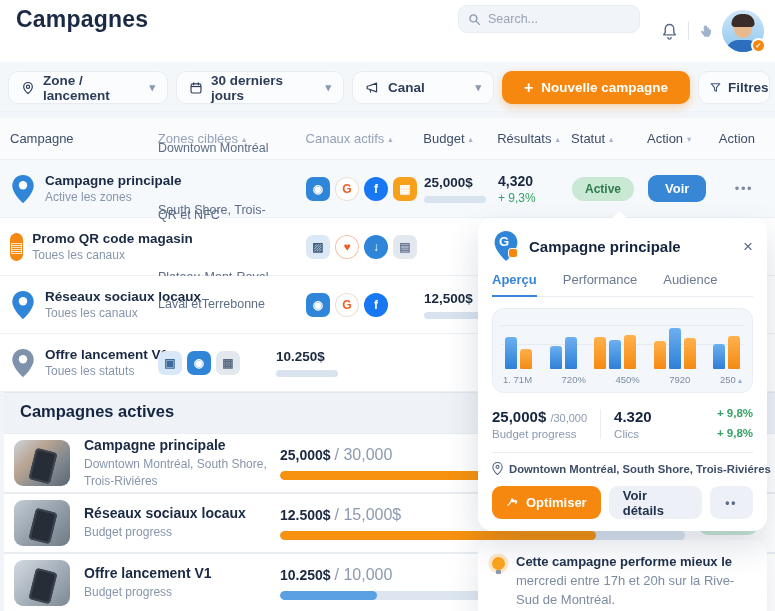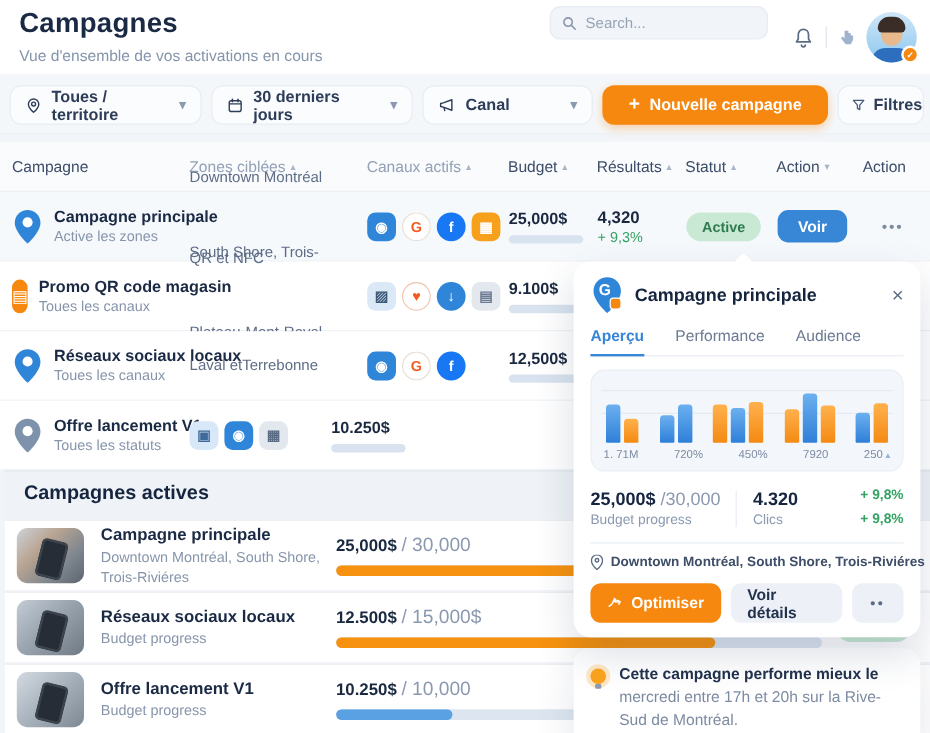--- a/index.html
+++ b/index.html
@@ -118,21 +118,21 @@
   .gridline { position:absolute; left:0; right:0; height:1px; background:#e4ebf3; }
   .chart-cols { position:absolute; inset:0; display:flex; justify-content:space-between; align-items:flex-end; padding:0 4px; }
   .bar-group { display:flex; align-items:flex-end; gap:3px; height:100%; }
   .bar { width:12px; border-radius:3px 3px 1px 1px; }
   .bar.blue { background:linear-gradient(180deg,#6cb0ef,#2e7fd8); }
   .bar.orange { background:linear-gradient(180deg,#ffb14d,#f48a12); }
   .chart-labels { display:flex; justify-content:space-between; padding:5px 2px 0; font-size:9.5px; color:#7d8ba1; }
   .chart-labels .mark { color:#8fb0d8; font-size:8px; }
   .p-stats { display:flex; align-items:center; margin-top:11px; }
   .stat-v { font-size:15px; font-weight:800; color:#16253f; white-space:nowrap; }
-  .stat-v .tot { font-size:15px; font-weight:400; color:#8b99b0; }
+  .stat-v .tot { font-size:11px; font-weight:400; color:#8b99b0; }
   .stat-l { font-size:11.5px; color:#8b99b0; margin-top:3px; }
   .stat-div { width:1px; height:30px; background:#e8edf4; margin:0 13px; }
   .deltas { margin-left:auto; text-align:right; font-size:11.5px; font-weight:700; color:var(--green,#33a263); line-height:1.7; }
   .p-loc { display:flex; align-items:center; gap:6px; margin-top:9px; padding-top:9px; border-top:1px solid #e8edf4; font-size:11.3px; font-weight:600; color:#3e4e68; white-space:nowrap; }
   .p-btns { display:flex; gap:8px; margin-top:11px; }
   .btn-opt { height:33px; padding:0 14px; background:var(--orange,#f6870f); color:#fff; border-radius:9px; font-size:13px; font-weight:700; display:flex; align-items:center; gap:7px; cursor:pointer; }
   .btn-det { height:33px; padding:0 14px; background:#edf1f7; color:#22324d; border-radius:9px; font-size:13px; font-weight:700; display:flex; align-items:center; cursor:pointer; }
   .btn-dots { height:33px; width:46px; background:#edf1f7; color:#5b6b84; border-radius:9px; font-size:12px; font-weight:700; display:flex; align-items:center; justify-content:center; letter-spacing:2px; cursor:pointer; }
   .insight-card { margin-top:9px; background:#fff; border-radius:14px; box-shadow:0 14px 34px rgba(28,48,88,.13); padding:13px 14px; display:flex; gap:11px; }
   .bulb { flex:0 0 auto; width:13px; height:13px; margin-top:4px; border-radius:50%; background:#f7a11c; box-shadow:0 0 0 3.5px rgba(247,161,28,.25); position:relative; }
@@ -142,21 +142,20 @@
 
   svg { display:block; }
 </style>
 </head>
 <body style="--page-bg: #f1f4f8; --navy: #1b2a44; --text-grey: #8595ab; --border: #e7ecf3; --orange: #f6870f; --blue: #3787d6; --green: #33a263; --track: #d9e3ef; --badge-green-bg: #c9e9d4; --badge-green-fg: #2f7a4e;">
 
 <div class="page">
 
   <div class="header">
     <div class="page-title">Campagnes</div>
-    <div class="page-subtitle">Vue d'ensemble de vos activations en cours</div>
 
     <div class="search-box">
       <span>
         <svg width="13" height="13" viewBox="0 0 24 24">
             <circle cx="10" cy="10" r="6.5" fill="none" stroke="#8a97ad" stroke-width="2.4"></circle>
             <line x1="15.5" y1="15.5" x2="21" y2="21" stroke="#8a97ad" stroke-width="2.4" stroke-linecap="round"></line>
           </svg>
       </span>
       <input type="text" placeholder="Search..." style="">
     </div>
@@ -186,21 +185,21 @@
   </div>
 
   <div class="filters">
     <div class="pill pill-zone">
       <span>
         <svg width="14" height="14" viewBox="0 0 24 24">
             <path d="M12 2.5c-4.1 0-7.4 3.3-7.4 7.4 0 5.4 7.4 11.6 7.4 11.6s7.4-6.2 7.4-11.6c0-4.1-3.3-7.4-7.4-7.4z" fill="none" stroke="#2d3d58" stroke-width="2"></path>
             <circle cx="12" cy="9.8" r="2.8" fill="none" stroke="#2d3d58" stroke-width="2"></circle>
           </svg>
       </span>
-      <span>Toues / territoire</span>
+      <span>Zone / lancement</span>
       <span class="chev">▾</span>
     </div>
 
     <div class="pill pill-period">
       <span>
         <svg width="14" height="14" viewBox="0 0 24 24">
             <rect x="3.5" y="5" width="17" height="15.5" rx="3" fill="none" stroke="#2d3d58" stroke-width="2"></rect>
             <line x1="3.5" y1="9.5" x2="20.5" y2="9.5" stroke="#2d3d58" stroke-width="2"></line>
             <line x1="8" y1="3" x2="8" y2="6.5" stroke="#2d3d58" stroke-width="2" stroke-linecap="round"></line>
             <line x1="16" y1="3" x2="16" y2="6.5" stroke="#2d3d58" stroke-width="2" stroke-linecap="round"></line>
@@ -321,24 +320,20 @@
     <div class="cell zones-cell">
       <span>QR et NFC</span>
       <span>Plateau-Mont-Royal</span>
     </div>
     <div class="cell chan-cell">
         <span class="chip" style="background: rgb(219, 233, 247); color: rgb(61, 90, 122);">▨</span>
         <span class="chip round" style="background: rgb(255, 255, 255); color: rgb(242, 92, 34); box-shadow: rgb(242, 196, 173) 0px 0px 0px 1px inset;">♥</span>
         <span class="chip round" style="background: rgb(47, 134, 217); color: rgb(255, 255, 255);">↓</span>
         <span class="chip" style="background: rgb(227, 232, 239); color: rgb(107, 122, 146);">▤</span>
       </div>
-    <div class="cell budget-cell">
-      <span class="amt">9.100$</span>
-      <span class="bar-track"><span class="bar-fill" style="width: 52%; background: rgb(246, 146, 15);"></span></span>
-    </div>
   </div>
 
   <div class="trow" style="top:276px;">
     <div class="cell camp-cell">
       <span class="lead-pin">
         <svg width="26" height="30" viewBox="0 0 24 30">
             <path d="M12 1C6 1 1.3 5.7 1.3 11.7 1.3 19.8 12 29 12 29s10.7-9.2 10.7-17.3C22.7 5.7 18 1 12 1z" fill="#2f86d9"></path>
             <circle cx="12" cy="11.3" r="4.2" fill="#fff"></circle>
           </svg>
       </span>

